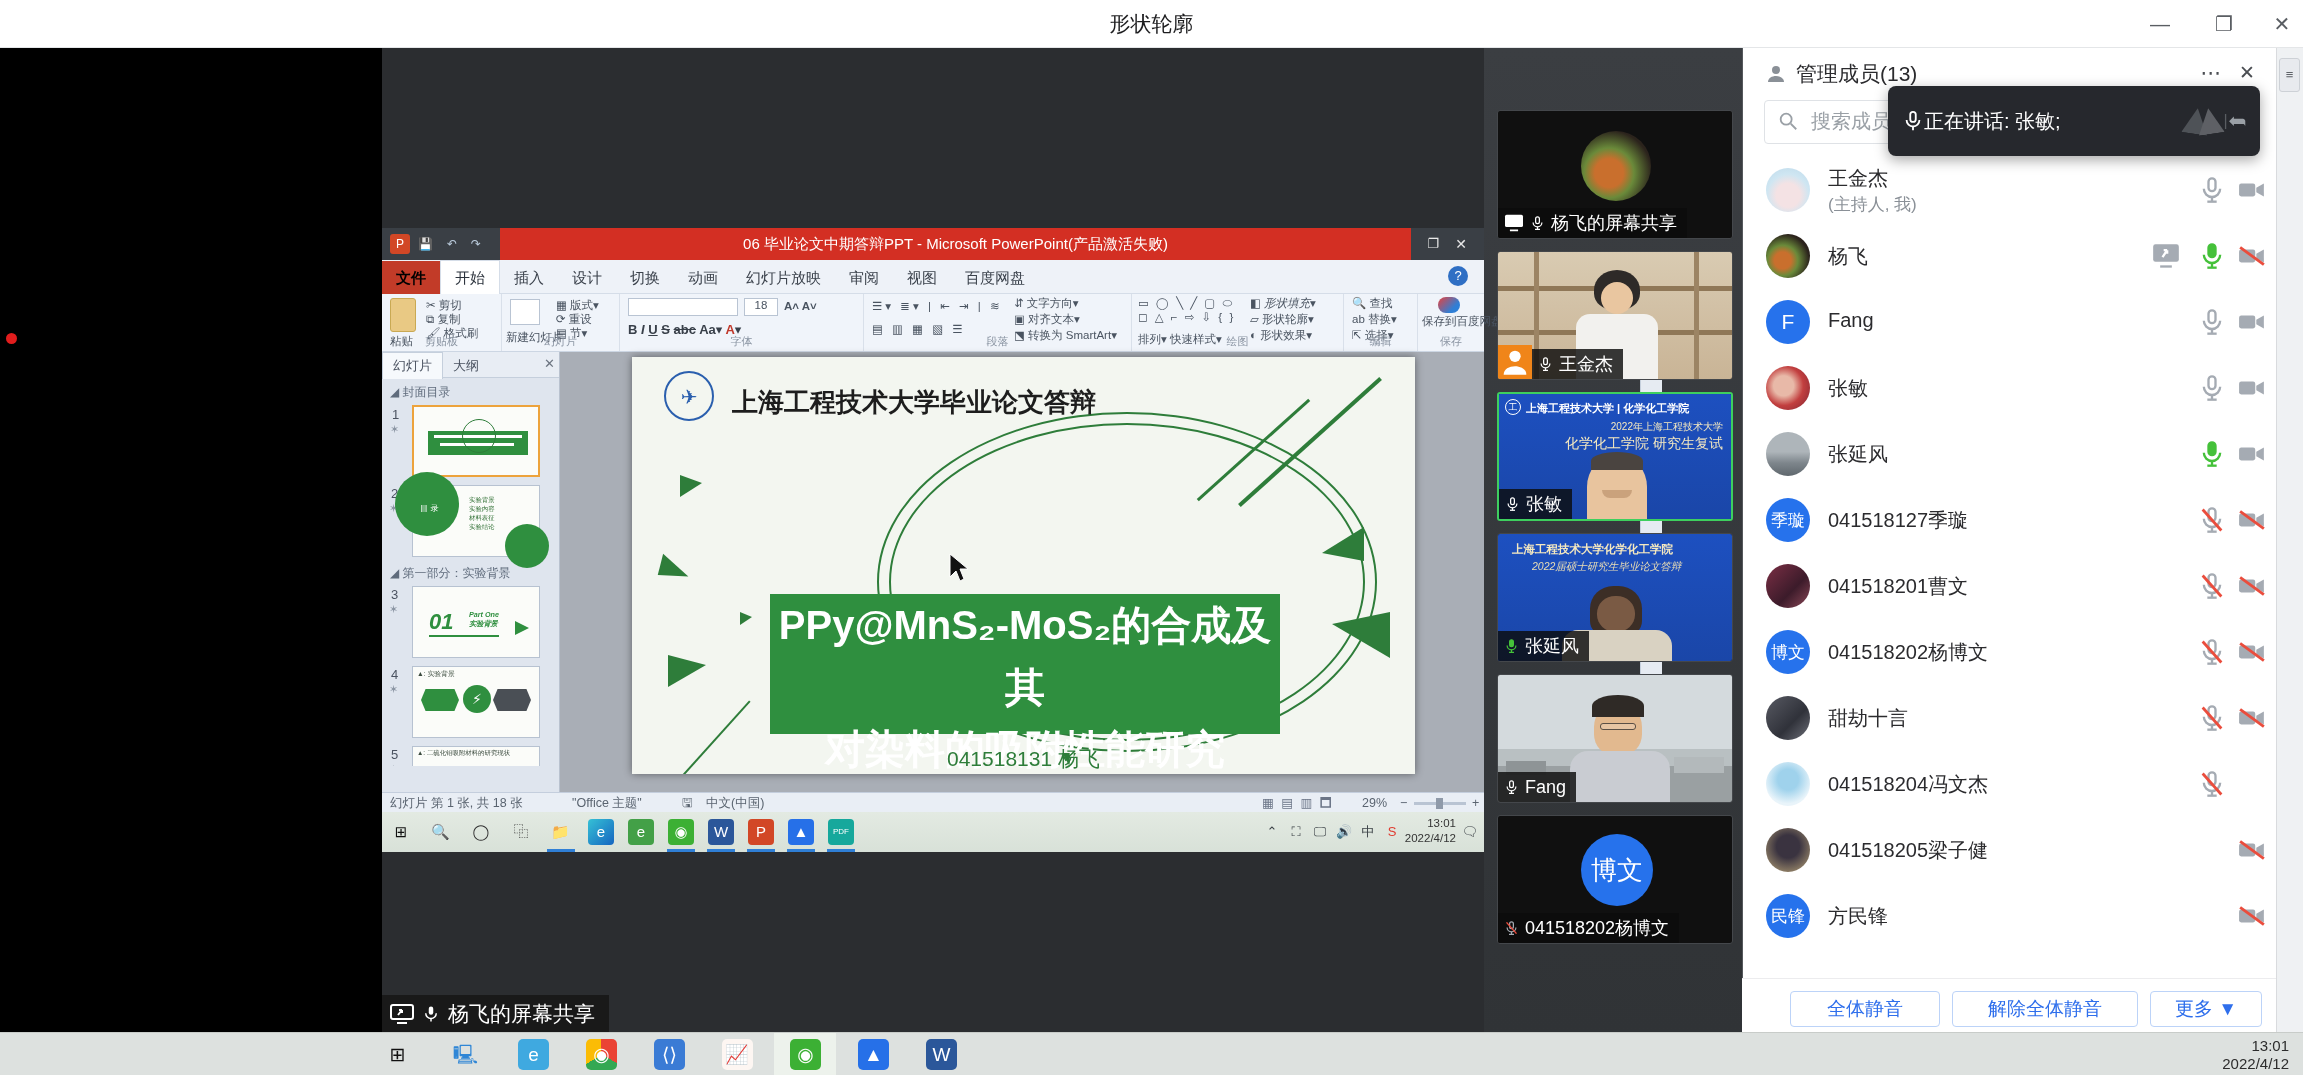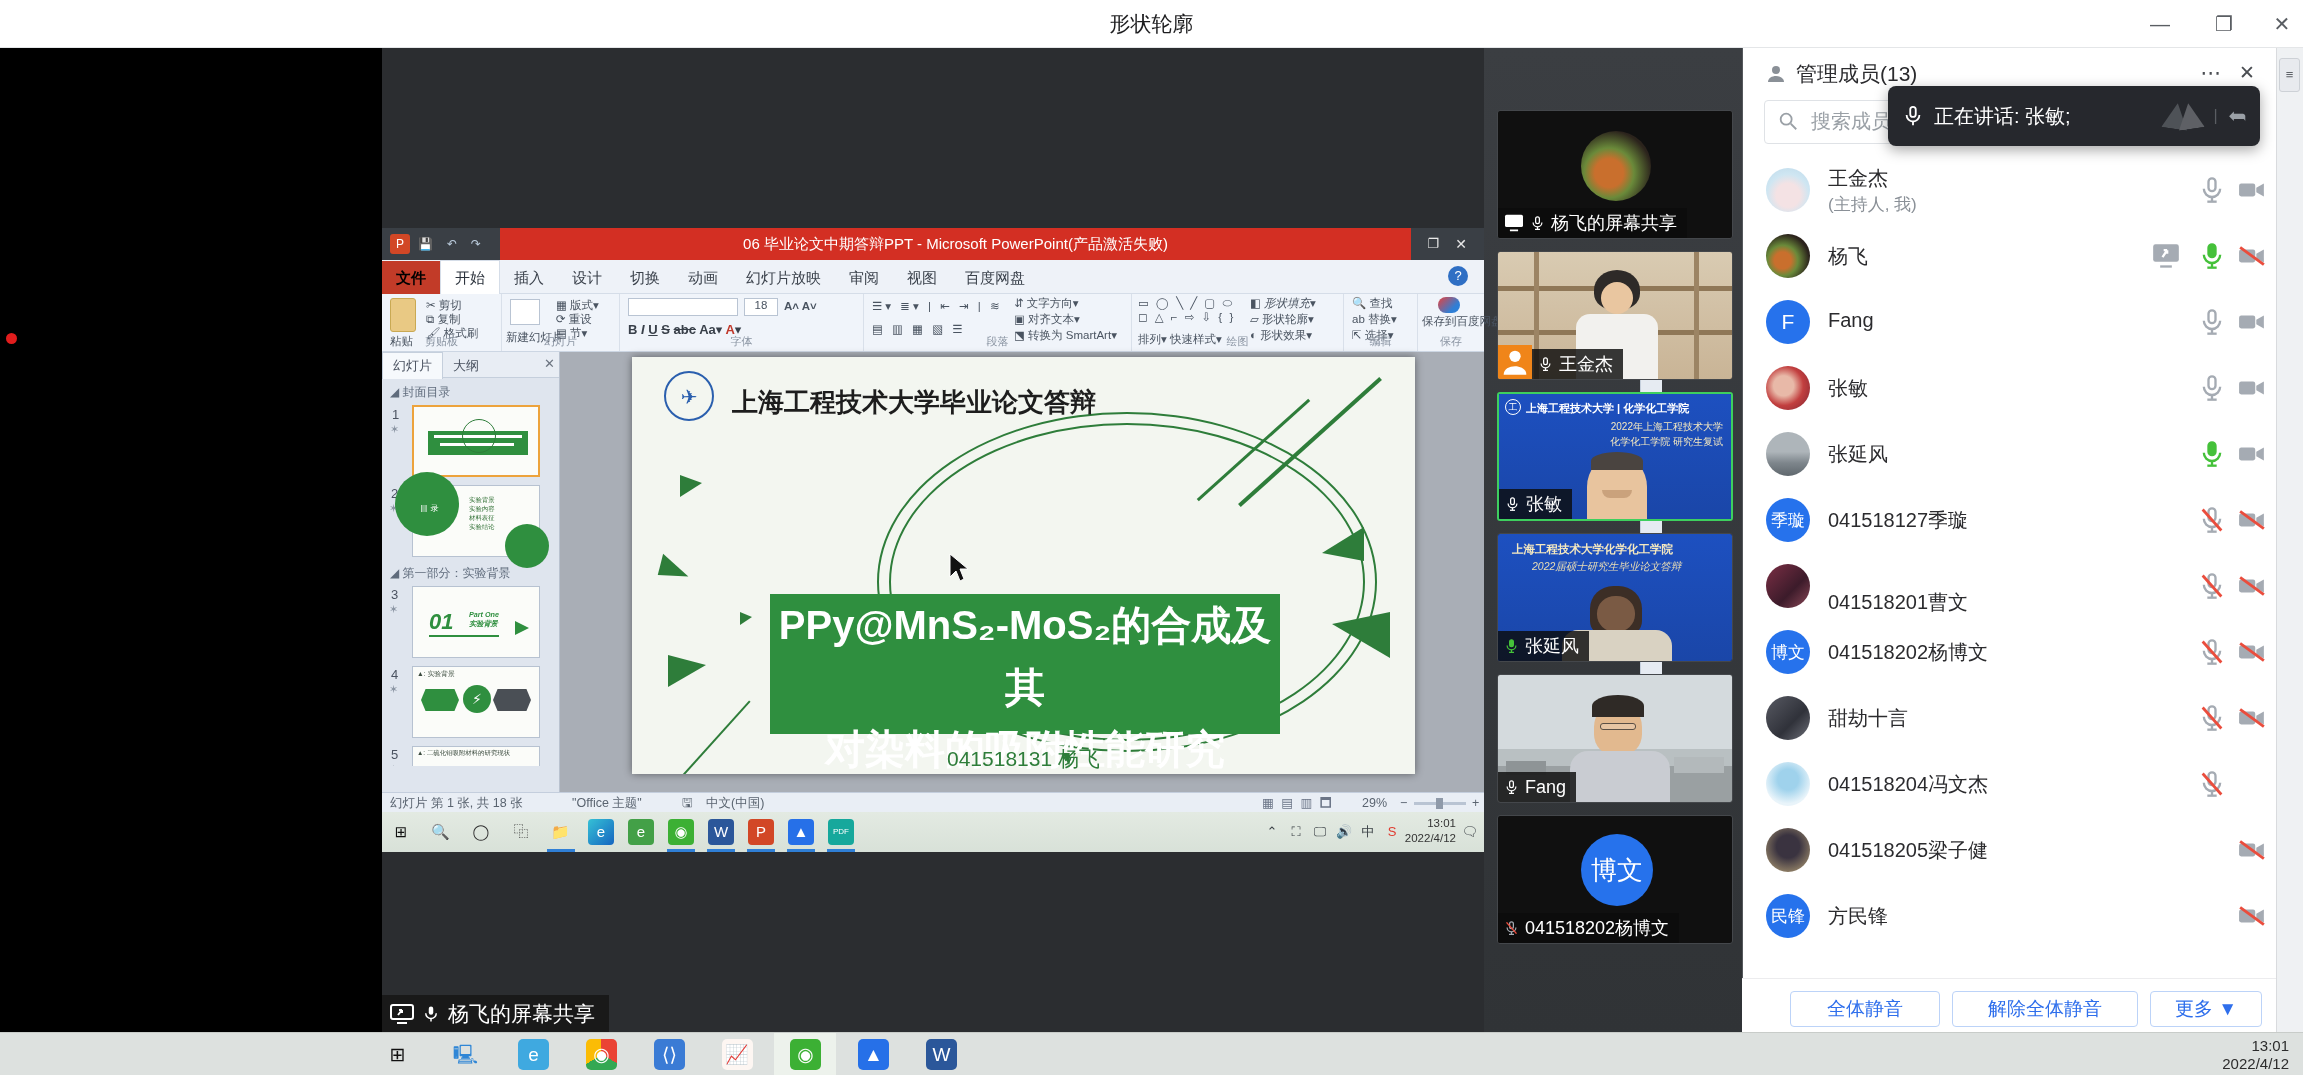--- a/index.html
+++ b/index.html
@@ -93,21 +93,21 @@
   #panel-rail{left:2276px;top:48px;width:27px;height:984px;background:#eff1f3;border-left:1px solid #d9dbde;}
   #rail-burger{left:2279px;top:58px;width:21px;height:34px;background:#e8eaee;border:1px solid #cdd1d6;border-radius:3px;color:#5f6368;font-size:13px;text-align:center;line-height:32px;cursor:pointer;}
   #panel-head-ico{left:1764px;top:62px;width:24px;height:24px;color:#8a9097;}
   #panel-title{left:1796px;top:60px;font-size:21px;color:#2b2b2e;}
   #panel-dots{left:2196px;top:58px;width:30px;height:30px;font-size:21px;color:#4a4d52;text-align:center;line-height:30px;cursor:pointer;}
   #panel-close{left:2232px;top:58px;width:30px;height:30px;font-size:19px;color:#4a4d52;text-align:center;line-height:30px;cursor:pointer;}
   #searchbox{left:1764px;top:100px;width:492px;height:44px;border:1px solid #dfe2e6;border-radius:4px;background:#fff;}
   #searchbox input{border:none;outline:none;width:420px;font-size:20px;color:#333;background:transparent;}
   #searchbox input::placeholder{color:#9aa0a6;}
 
-  #toast{left:1888px;top:86px;width:372px;height:60px;background:#26282d;border-radius:8px;box-shadow:0 4px 14px rgba(0,0,0,.35);color:#fff;display:flex;align-items:center;gap:10px;padding:0 14px;z-index:9;}
+  #toast{left:1888px;top:86px;width:372px;height:70px;background:#26282d;border-radius:8px;box-shadow:0 4px 14px rgba(0,0,0,.35);color:#fff;display:flex;align-items:center;padding:0 14px;z-index:9;}
   #toast .ghost{opacity:.35;}
 
   .mrow{position:absolute;left:1742px;width:534px;height:66px;cursor:pointer;}
   .mavatar{position:absolute;left:24px;top:11px;width:44px;height:44px;border-radius:50%;overflow:hidden;color:#fff;display:flex;align-items:center;justify-content:center;}
   .mname{position:absolute;left:86px;font-size:20px;color:#2b2b2e;white-space:nowrap;}
   .msub{position:absolute;left:86px;font-size:17px;color:#8a9097;white-space:nowrap;}
   .micon{position:absolute;width:28px;height:28px;top:19px;}
   .av-blue{background:#2672ec;font-size:17px;}
   .av-blue.one{font-size:21px;}
   .av-photo-baby{background:radial-gradient(circle at 50% 62%,#f4e2e4 0 34%,#cfe6f2 60%,#bcd9ea);}
@@ -421,21 +421,21 @@
             </svg>
           </span>
           <span>王金杰</span>
         </div>
       </div>
       <div class="vthumb speaking" style="top: 392px;">
         <div style="position:absolute;inset:0;background:linear-gradient(180deg,#1d50c0,#1a46a8);"></div>
       <div style="position:absolute;left:6px;top:5px;width:16px;height:16px;border-radius:50%;border:1px solid #fff;color:#fff;font-size:9px;text-align:center;line-height:15px;">工</div>
       <div style="position:absolute;left:27px;top:7px;color:#fff;font-size:11px;font-weight:bold;white-space:nowrap;">上海工程技术大学 | 化学化工学院</div>
       <div style="position:absolute;right:8px;top:26px;color:#f5e9c0;font-size:10px;">2022年上海工程技术大学</div>
-      <div style="position:absolute;right:8px;top:41px;color:#f5e9c0;font-size:10px;">化学化工学院 研究生复试</div>
+      <div style="position:absolute;right:8px;top:41px;color:#f5e9c0;font-size:14px;">化学化工学院 研究生复试</div>
       <div style="position:absolute;left:88px;top:62px;width:60px;height:67px;border-radius:46% 46% 0 0;background:#e8c49e;"></div>
       <div style="position:absolute;left:92px;top:58px;width:52px;height:18px;border-radius:50% 50% 0 0;background:#4a4440;"></div>
       <div style="position:absolute;left:103px;top:96px;width:30px;height:8px;border-radius:0 0 14px 14px;background:#caa27c;"></div>
         <div class="vchip">
           <span class="icon" style="width:15px;height:18px;">
             <svg viewBox="0 0 24 24">
               <rect x="9" y="2" width="6" height="11" rx="3" fill="none" stroke="#fff" stroke-width="2"></rect>
               <path d="M5 11a7 7 0 0 0 14 0" fill="none" stroke="#fff" stroke-width="2"></path>
               <line x1="12" y1="18" x2="12" y2="22" stroke="#fff" stroke-width="2"></line>
               <line x1="8" y1="22" x2="16" y2="22" stroke="#fff" stroke-width="2"></line>
@@ -635,21 +635,21 @@
         <span class="micon icon" style="left:496px;">
           <svg viewBox="0 0 26 24">
             <rect x="1" y="6" width="15" height="12" rx="2" fill="#a5abb3"></rect>
             <path d="M17 10l7-4v12l-7-4z" fill="#a5abb3"></path>
             <line x1="2" y1="4" x2="24" y2="20" stroke="#ea4d3d" stroke-width="2.6"></line>
           </svg>
         </span>
       </div>
       <div class="mrow abs" style="top: 553px;">
         <div class="mavatar av-photo-animered"></div>
-        <div class="mname" style="top:20px;margin-top:16px;">041518201曹文</div>
+        <div class="mname" style="top:20px;">041518201曹文</div>
         <span class="micon icon" style="left:456px;">
           <svg viewBox="0 0 24 24">
             <rect x="9" y="2" width="6" height="11" rx="3" fill="none" stroke="#a5abb3" stroke-width="2"></rect>
             <path d="M5 11a7 7 0 0 0 14 0" fill="none" stroke="#a5abb3" stroke-width="2"></path>
             <line x1="12" y1="18" x2="12" y2="22" stroke="#a5abb3" stroke-width="2"></line>
             <line x1="8" y1="22" x2="16" y2="22" stroke="#a5abb3" stroke-width="2"></line>
             <line x1="4" y1="3" x2="20" y2="21" stroke="#ea4d3d" stroke-width="2.4"></line>
           </svg>
         </span>
         <span class="micon icon" style="left:496px;">

